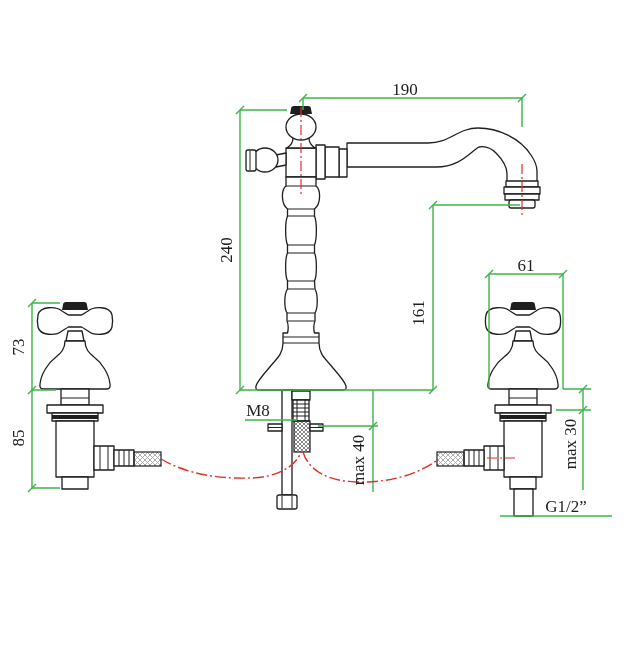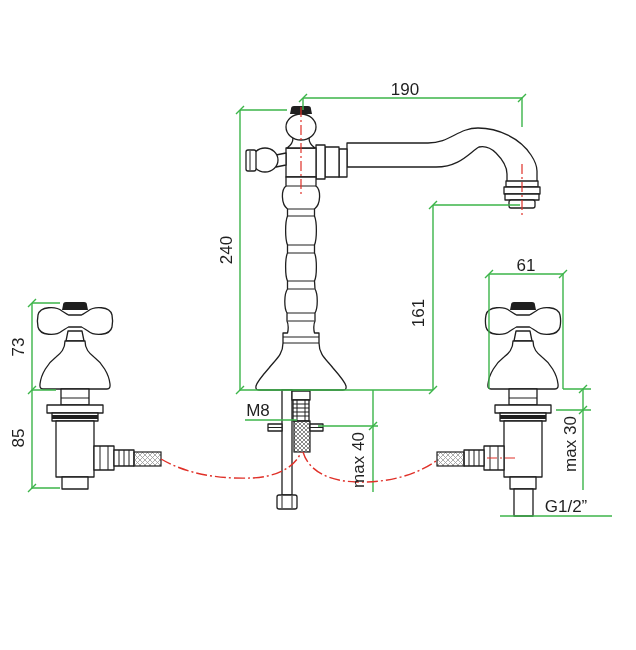--- a/index.html
+++ b/index.html
@@ -1,20 +1,20 @@
 <!DOCTYPE html>
 <html style="--c-dimension: #3cb54a; --c-centerline: #e03129; --c-outline: #1f1f1f; --c-background: #ffffff;"><head>
 <meta charset="utf-8">
 <style>
   html,body{margin:0;padding:0;background:#fff;}
   .page{
     position:relative;
     width:636px;height:650px;
     background:var(--c-background,#ffffff);
-    font-family:Liberation Sans, sans-serif;
+    font-family:Liberation Serif, serif;
     overflow:hidden;
   }
   svg{display:block;}
   .dim{stroke:var(--c-dimension,#3cb54a);stroke-width:1.4;fill:none;}
   .cl{stroke:var(--c-centerline,#e03129);stroke-width:1.2;fill:none;stroke-dasharray:10 3 2 3;}
   .hose{stroke:var(--c-centerline,#e03129);stroke-width:1.4;fill:none;stroke-dasharray:11 3 2 3;}
   .body{stroke:var(--c-outline,#1f1f1f);stroke-width:1.3;fill:#ffffff;stroke-linejoin:round;}
   .detail{stroke:var(--c-outline,#1f1f1f);stroke-width:1;fill:none;}
   .solid{fill:var(--c-outline,#1f1f1f);stroke:none;}
   .braidrect{stroke:var(--c-outline,#1f1f1f);stroke-width:1.2;fill:url(#braid);}

